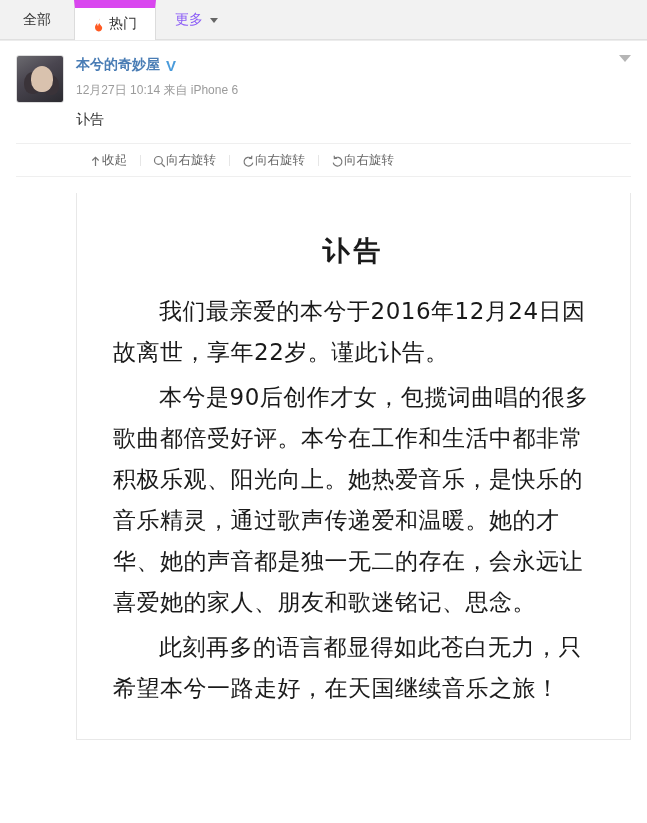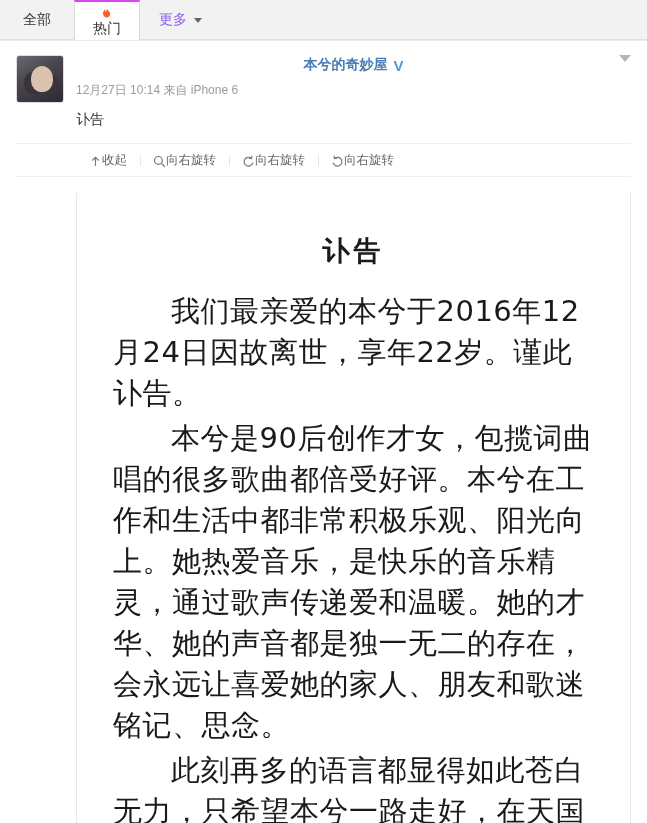--- a/index.html
+++ b/index.html
@@ -32,24 +32,23 @@
     color: #333;
     cursor: pointer;
     border-left: 1px solid transparent;
     border-right: 1px solid transparent;
   }
   .tab.first { padding: 0 22px; }
   .tab.active {
     background: #ffffff;
     border-left: 1px solid #dcdcdc;
     border-right: 1px solid #dcdcdc;
-    border-top: 2px solid #d946ef;
+    border-top: 8px solid #d946ef;
     margin-bottom: -1px;
     padding-bottom: 1px;
-    flex-direction: column;
   }
   .flame {
     display: inline-block;
     width: 13px;
     height: 14px;
     position: relative;
     top: 1px;
   }
   .tab-more { color: #8b5cf6; }
   .caret-down {
@@ -98,21 +97,20 @@
   .post-meta {
     padding-left: 12px;
     flex: 1 1 auto;
     min-width: 0;
   }
   .author-line {
     display: flex;
     align-items: center;
     gap: 6px;
     height: 20px;
-    justify-content: center;
   }
   .author {
     font-size: 14px;
     color: #4a7db5;
     font-weight: bold;
     cursor: pointer;
   }
   .vmark {
     color: #4a9bdb;
     font-size: 15px;
@@ -196,21 +194,21 @@
   }
   .obit-title {
     text-align: center;
     font-size: 27px;
     font-weight: bold;
     letter-spacing: 4px;
     margin-bottom: 22px;
   }
   .obit p {
     margin: 0 0 0 0;
-    font-size: 29px;
+    font-size: 23px;
     line-height: 41px;
     text-indent: 2em;
     letter-spacing: 0.5px;
   }
   .obit p + p { margin-top: 4px; }
 </style>
 </head>
 <body>
 
 <div class="tabbar">

